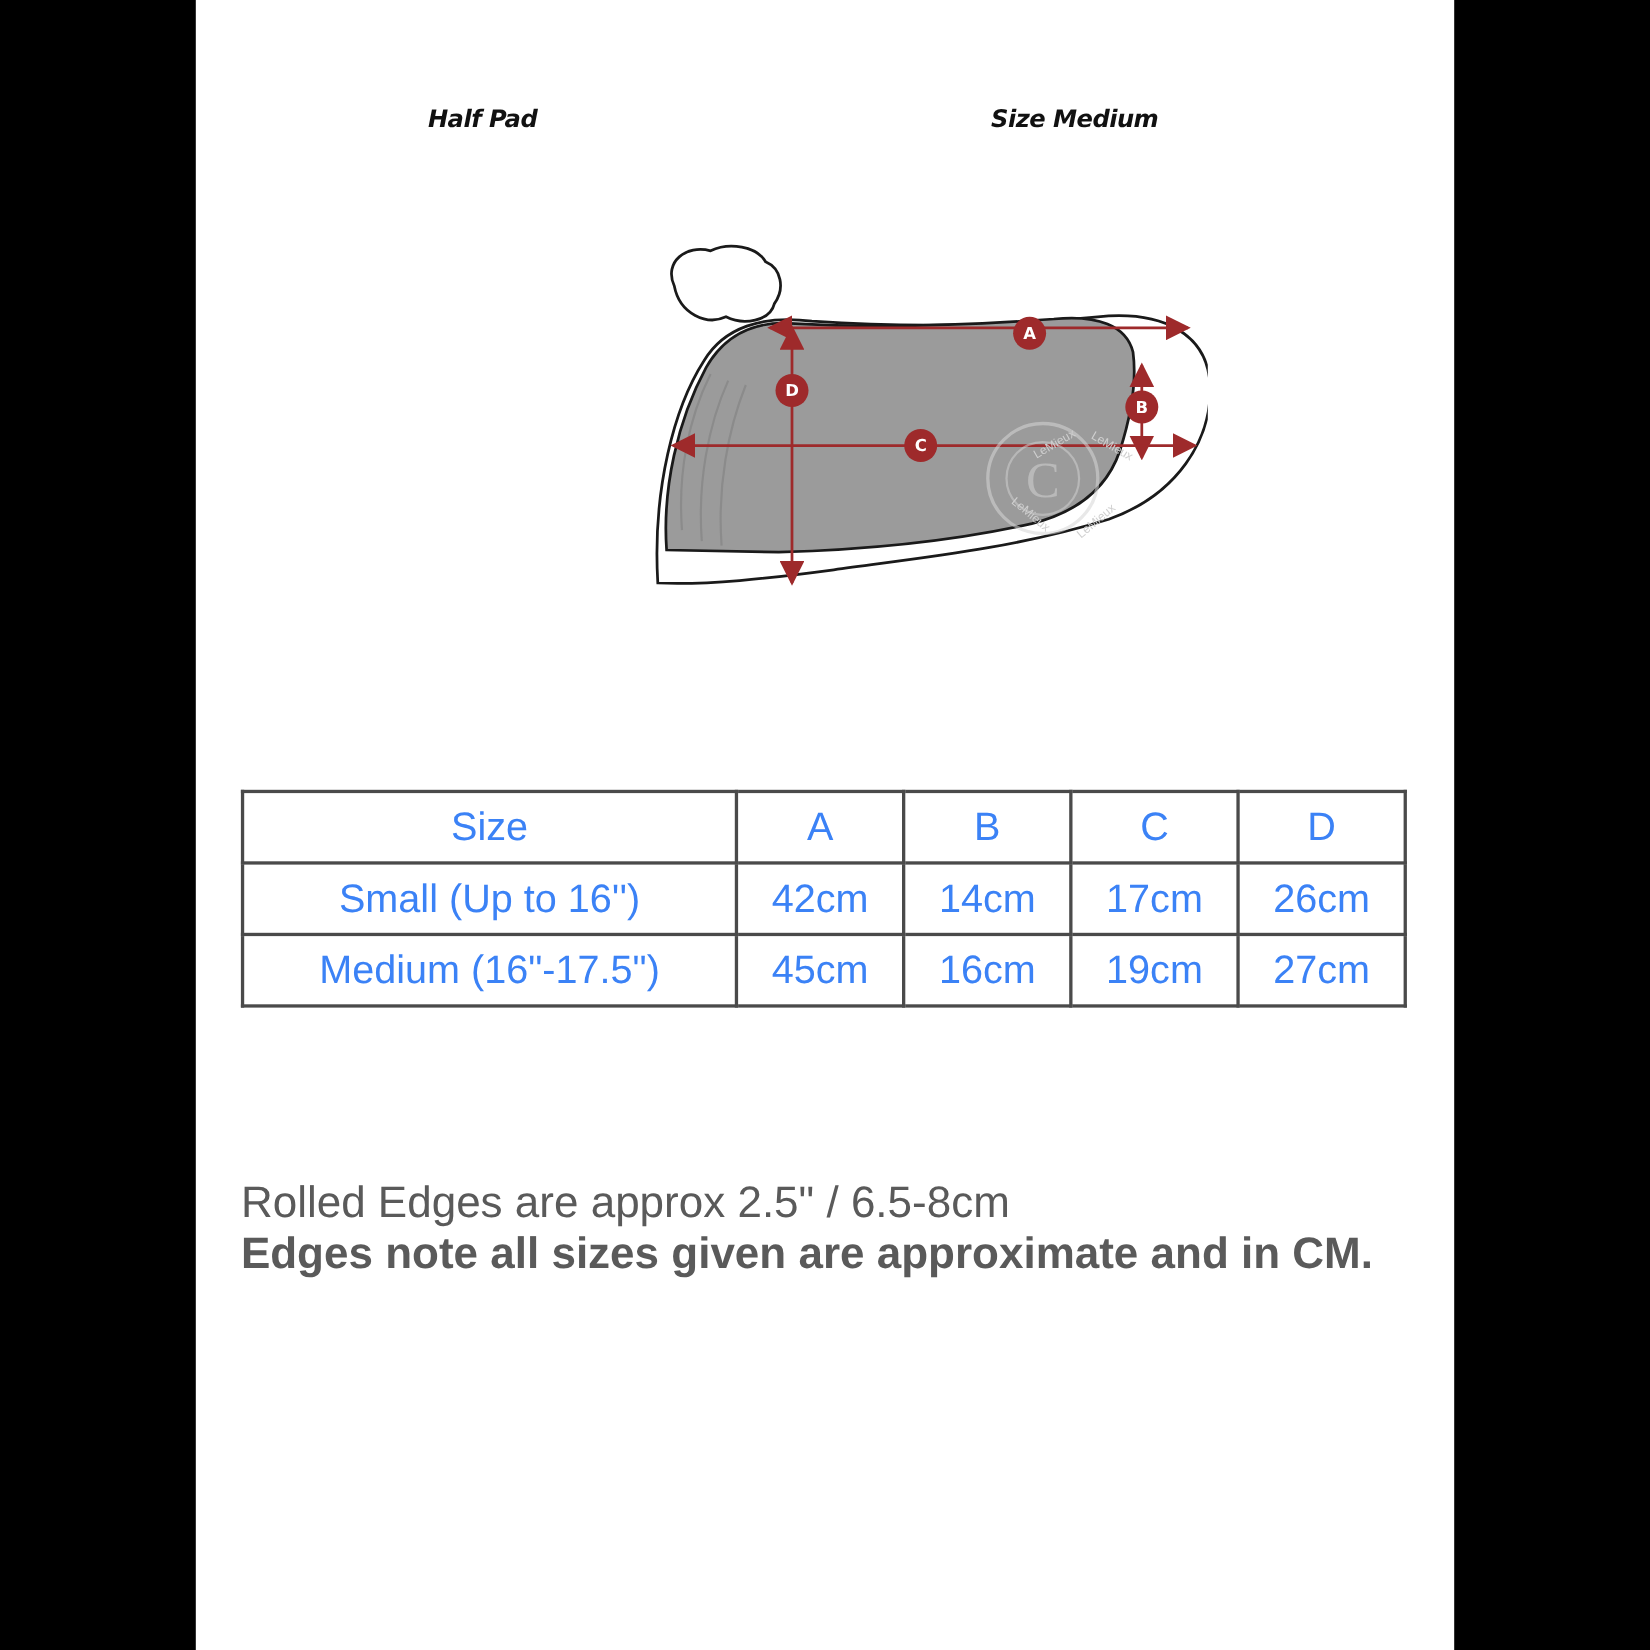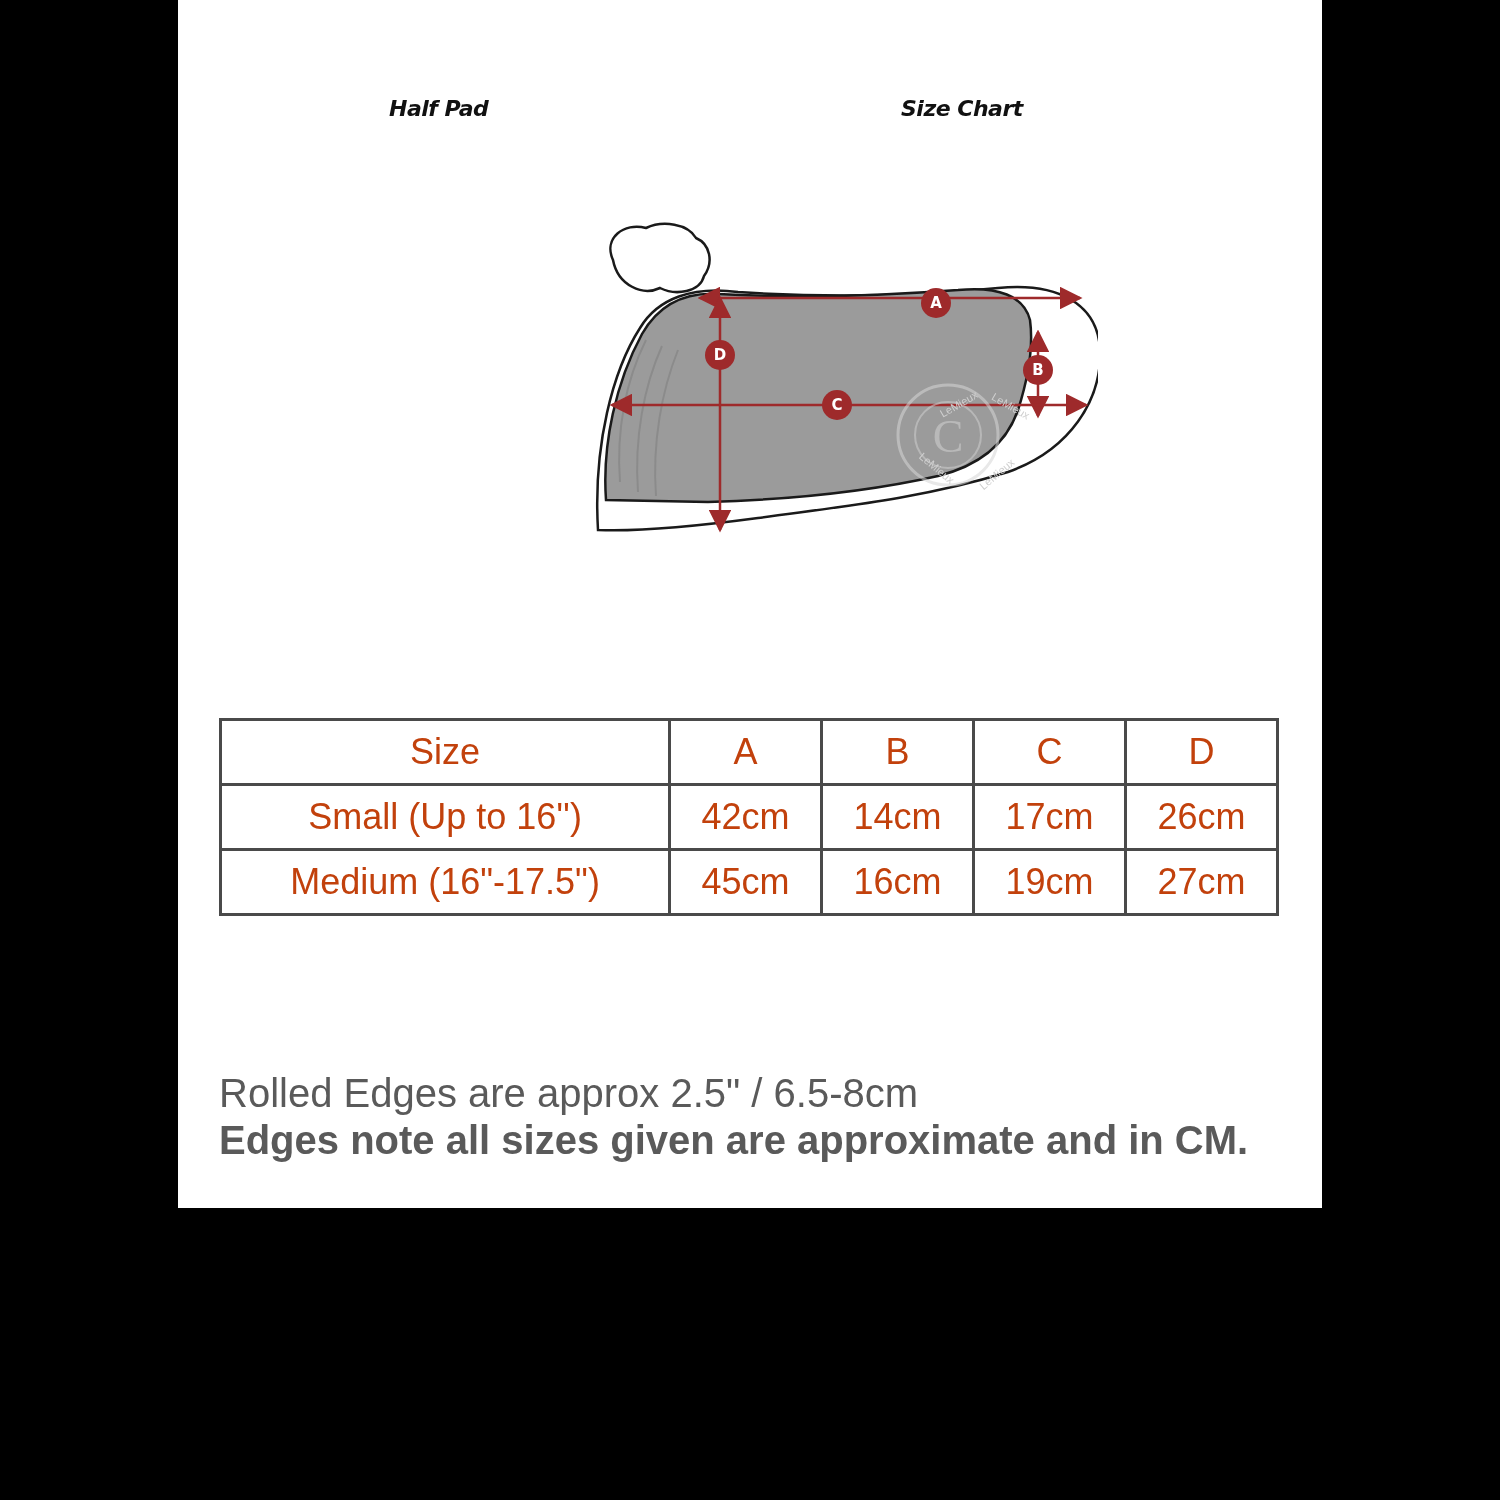--- a/index.html
+++ b/index.html
@@ -11,21 +11,21 @@
     width: 1500px;
     height: 1500px;
     font-family: "Liberation Sans", sans-serif;
     overflow: hidden;
   }
   #page {
     position: absolute;
     left: 178px;
     top: 0;
     width: 1144px;
-    height: 1208px;
+    height: 1500px;
     background: #ffffff;
   }
 
   
   .hdr {
     position: absolute;
     top: 96px;
     font-size: 22px;
     font-weight: bold;
     font-style: italic;
@@ -60,21 +60,21 @@
     font-family: "DejaVu Sans", sans-serif;
   }
 
   
   #size-table {
     position: absolute;
     left: 41px;
     top: 718px;
     width: 1060px;
     border-collapse: collapse;
-    color: #c2410c;
+    color: #3b82f6;
     font-size: 36px;
     font-family: "Liberation Sans", sans-serif;
     padding-left: 11px;
   }
   #size-table td, #size-table th {
     border: 3px solid #4a4a4a;
     text-align: center;
     font-weight: normal;
     padding: 2px 4px;
     height: 58px;
@@ -104,21 +104,21 @@
     color: #cfcfcf;
     font-family: "Liberation Sans", sans-serif;
   }
 </style>
 </head>
 <body>
 
 <div id="page">
 
   <div class="hdr" id="hdr-left">Half Pad</div>
-  <div class="hdr" id="hdr-right">Size Chart</div>
+  <div class="hdr" id="hdr-right">Size Medium</div>
 
   <div id="diagram">
     <svg width="740" height="380" viewBox="0 0 740 380">
 
       <path d="M255 60 C245 38 266 22 288 28 C305 20 330 24 338 38 C352 44 356 62 346 76
                C342 92 318 96 302 88 C285 96 260 86 255 60 Z" fill="#ffffff" stroke="#1a1a1a" stroke-width="2.5"></path>
       <path d="M240 330 C235 245 255 170 282 128 C300 98 335 86 380 92
                C470 98 560 96 640 88 C700 82 740 104 742 150
                C744 200 712 250 650 272 C560 300 470 308 400 318
                C340 326 285 332 240 330 Z" fill="#ffffff" stroke="#1a1a1a" stroke-width="2.5"></path>

